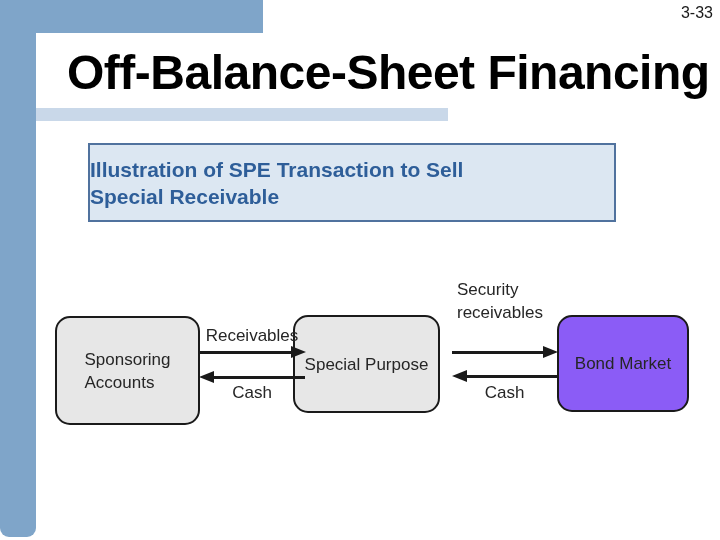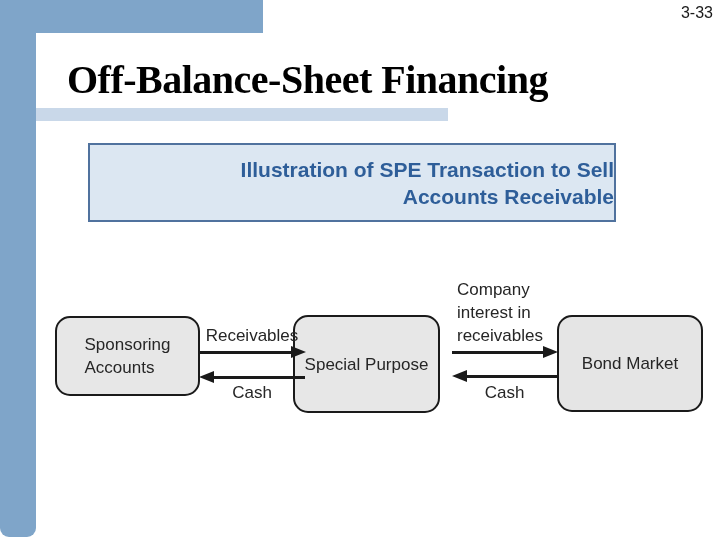--- a/index.html
+++ b/index.html
@@ -38,40 +38,39 @@
   .page-number {
     position: absolute;
     right: 7px; top: 4px;
     font-size: 16px;
     color: #1a1a1a;
     letter-spacing: 0px;
   }
 
   .slide-title {
     position: absolute;
-    left: 67px; top: 56px;
+    left: 67px; top: 49px;
     width: 640px;
-    font-size: 40px;
+    font-size: 48px;
     line-height: 48px;
     font-weight: bold;
     letter-spacing: -0.5px;
     color: #000000;
     white-space: nowrap;
-    font-family: Liberation Serif, serif;
   }
 
   .subtitle-box {
     position: absolute;
     left: 88px; top: 143px;
     width: 528px; height: 79px;
     background: #DCE7F2;
     border: 2px solid #50729E;
     display: flex;
     flex-direction: column;
-    align-items: flex-end;
+    align-items: flex-start;
     justify-content: center;
     text-align: center;
   }
   .subtitle-box .line {
     font-size: 21px;
     line-height: 27px;
     font-weight: bold;
     color: #2E5E99;
   }
 
@@ -84,23 +83,23 @@
     border-radius: 15px;
     background: #E7E7E7;
     display: flex;
     align-items: center;
     justify-content: center;
     color: #262626;
     font-size: 17px;
     line-height: 23px;
   }
   .dbox .dbox-text { text-align: left; }
-  #box-sponsoring { left: 55px; top: 316px; width: 145px; height: 80px; }
+  #box-sponsoring { left: 55px; top: 316px; width: 145px; height: 109px; }
   #box-spe        { left: 293px; top: 315px; width: 147px; height: 98px; }
-  #box-bond       { left: 557px; top: 315px; width: 146px; height: 97px; background: #e5e5e5; }
+  #box-bond       { left: 557px; top: 315px; width: 132px; height: 97px; background: #8b5cf6; }
   #box-bond .dbox-text { text-align: center; }
 
   .h-line {
     position: absolute;
     height: 2.5px;
     background: #1a1a1a;
   }
   .arrowhead-right {
     position: absolute;
     width: 0; height: 0;
@@ -149,21 +148,21 @@
   <div class="bar-top"></div>
 
   <div class="page-number">3-33</div>
 
   <div class="slide-title">Off-Balance-Sheet Financing</div>
 
   <div class="title-underline"></div>
 
   <div class="subtitle-box">
     <div class="line">Illustration of SPE Transaction to Sell</div>
-    <div class="line">Accounts Receivable</div>
+    <div class="line">Special Receivable</div>
   </div>
 
   <div class="diagram">
 
     <div class="dbox" id="box-sponsoring">
       <div class="dbox-text">
         <div>Sponsoring</div>
         <div>Accounts</div>
       </div>
     </div>
@@ -180,22 +179,21 @@
 
     <div class="h-line" id="arrow-receivables-line"></div>
     <div class="arrowhead-right" id="arrow-receivables-head"></div>
     <div class="dlabel center" id="label-receivables">Receivables</div>
 
     <div class="arrowhead-left" id="arrow-cash1-head"></div>
     <div class="h-line" id="arrow-cash1-line"></div>
     <div class="dlabel center" id="label-cash-left">Cash</div>
 
     <div class="dlabel" id="label-security">
-      <div>Company</div>
-      <div>interest in</div>
+      <div>Security</div>
       <div>receivables</div>
     </div>
     <div class="h-line" id="arrow-security-line"></div>
     <div class="arrowhead-right" id="arrow-security-head"></div>
 
     <div class="arrowhead-left" id="arrow-cash2-head"></div>
     <div class="h-line" id="arrow-cash2-line"></div>
     <div class="dlabel center" id="label-cash-right">Cash</div>
 
   </div>

